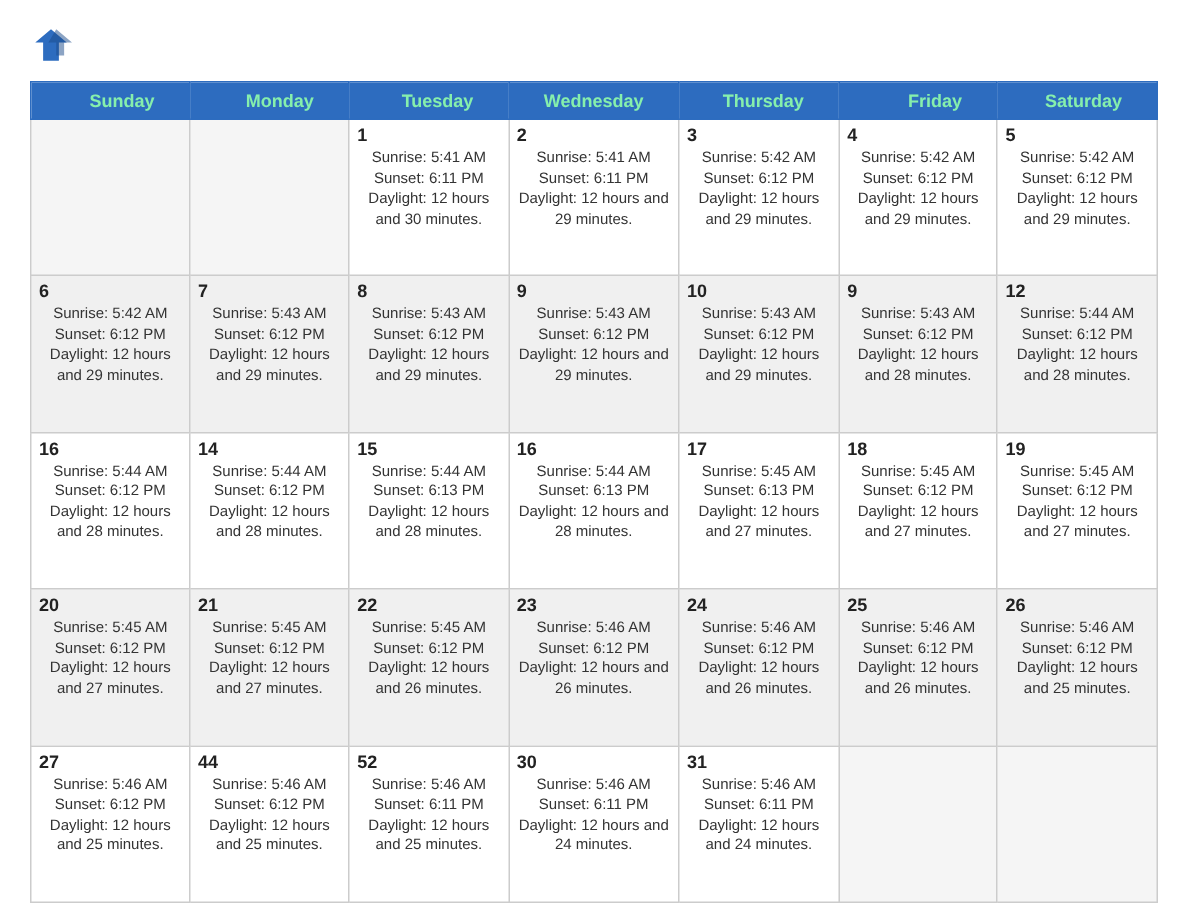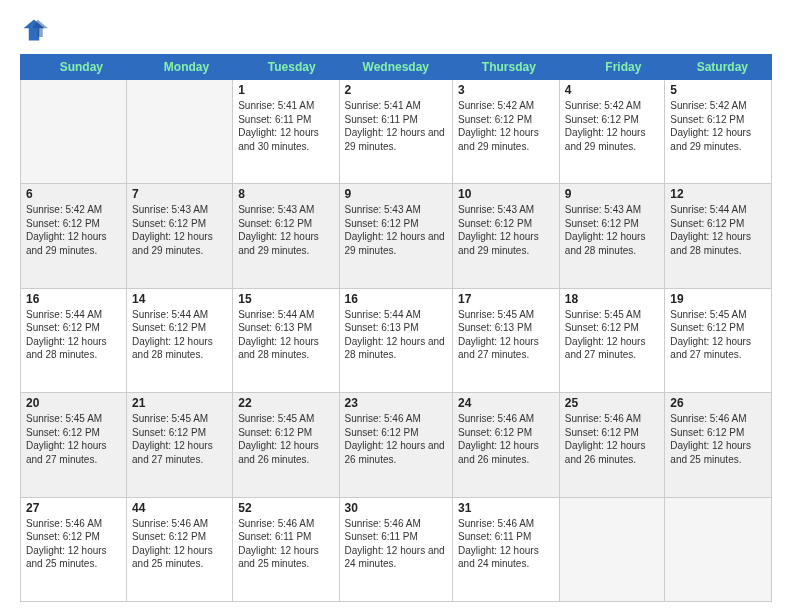--- a/index.html
+++ b/index.html
@@ -92,20 +92,21 @@
       font-size: 12px;
       font-weight: bold;
       color: #222;
       display: block;
       margin-bottom: 2px;
     }
     .day-info {
       font-size: 10px;
       color: #333;
       line-height: 1.35;
+      text-align: center;
     }
     .row-shaded td {
       background: #f0f0f0;
     }
   </style>
 </head>
 <body>
 
 <div class="page">
   <div class="header">

